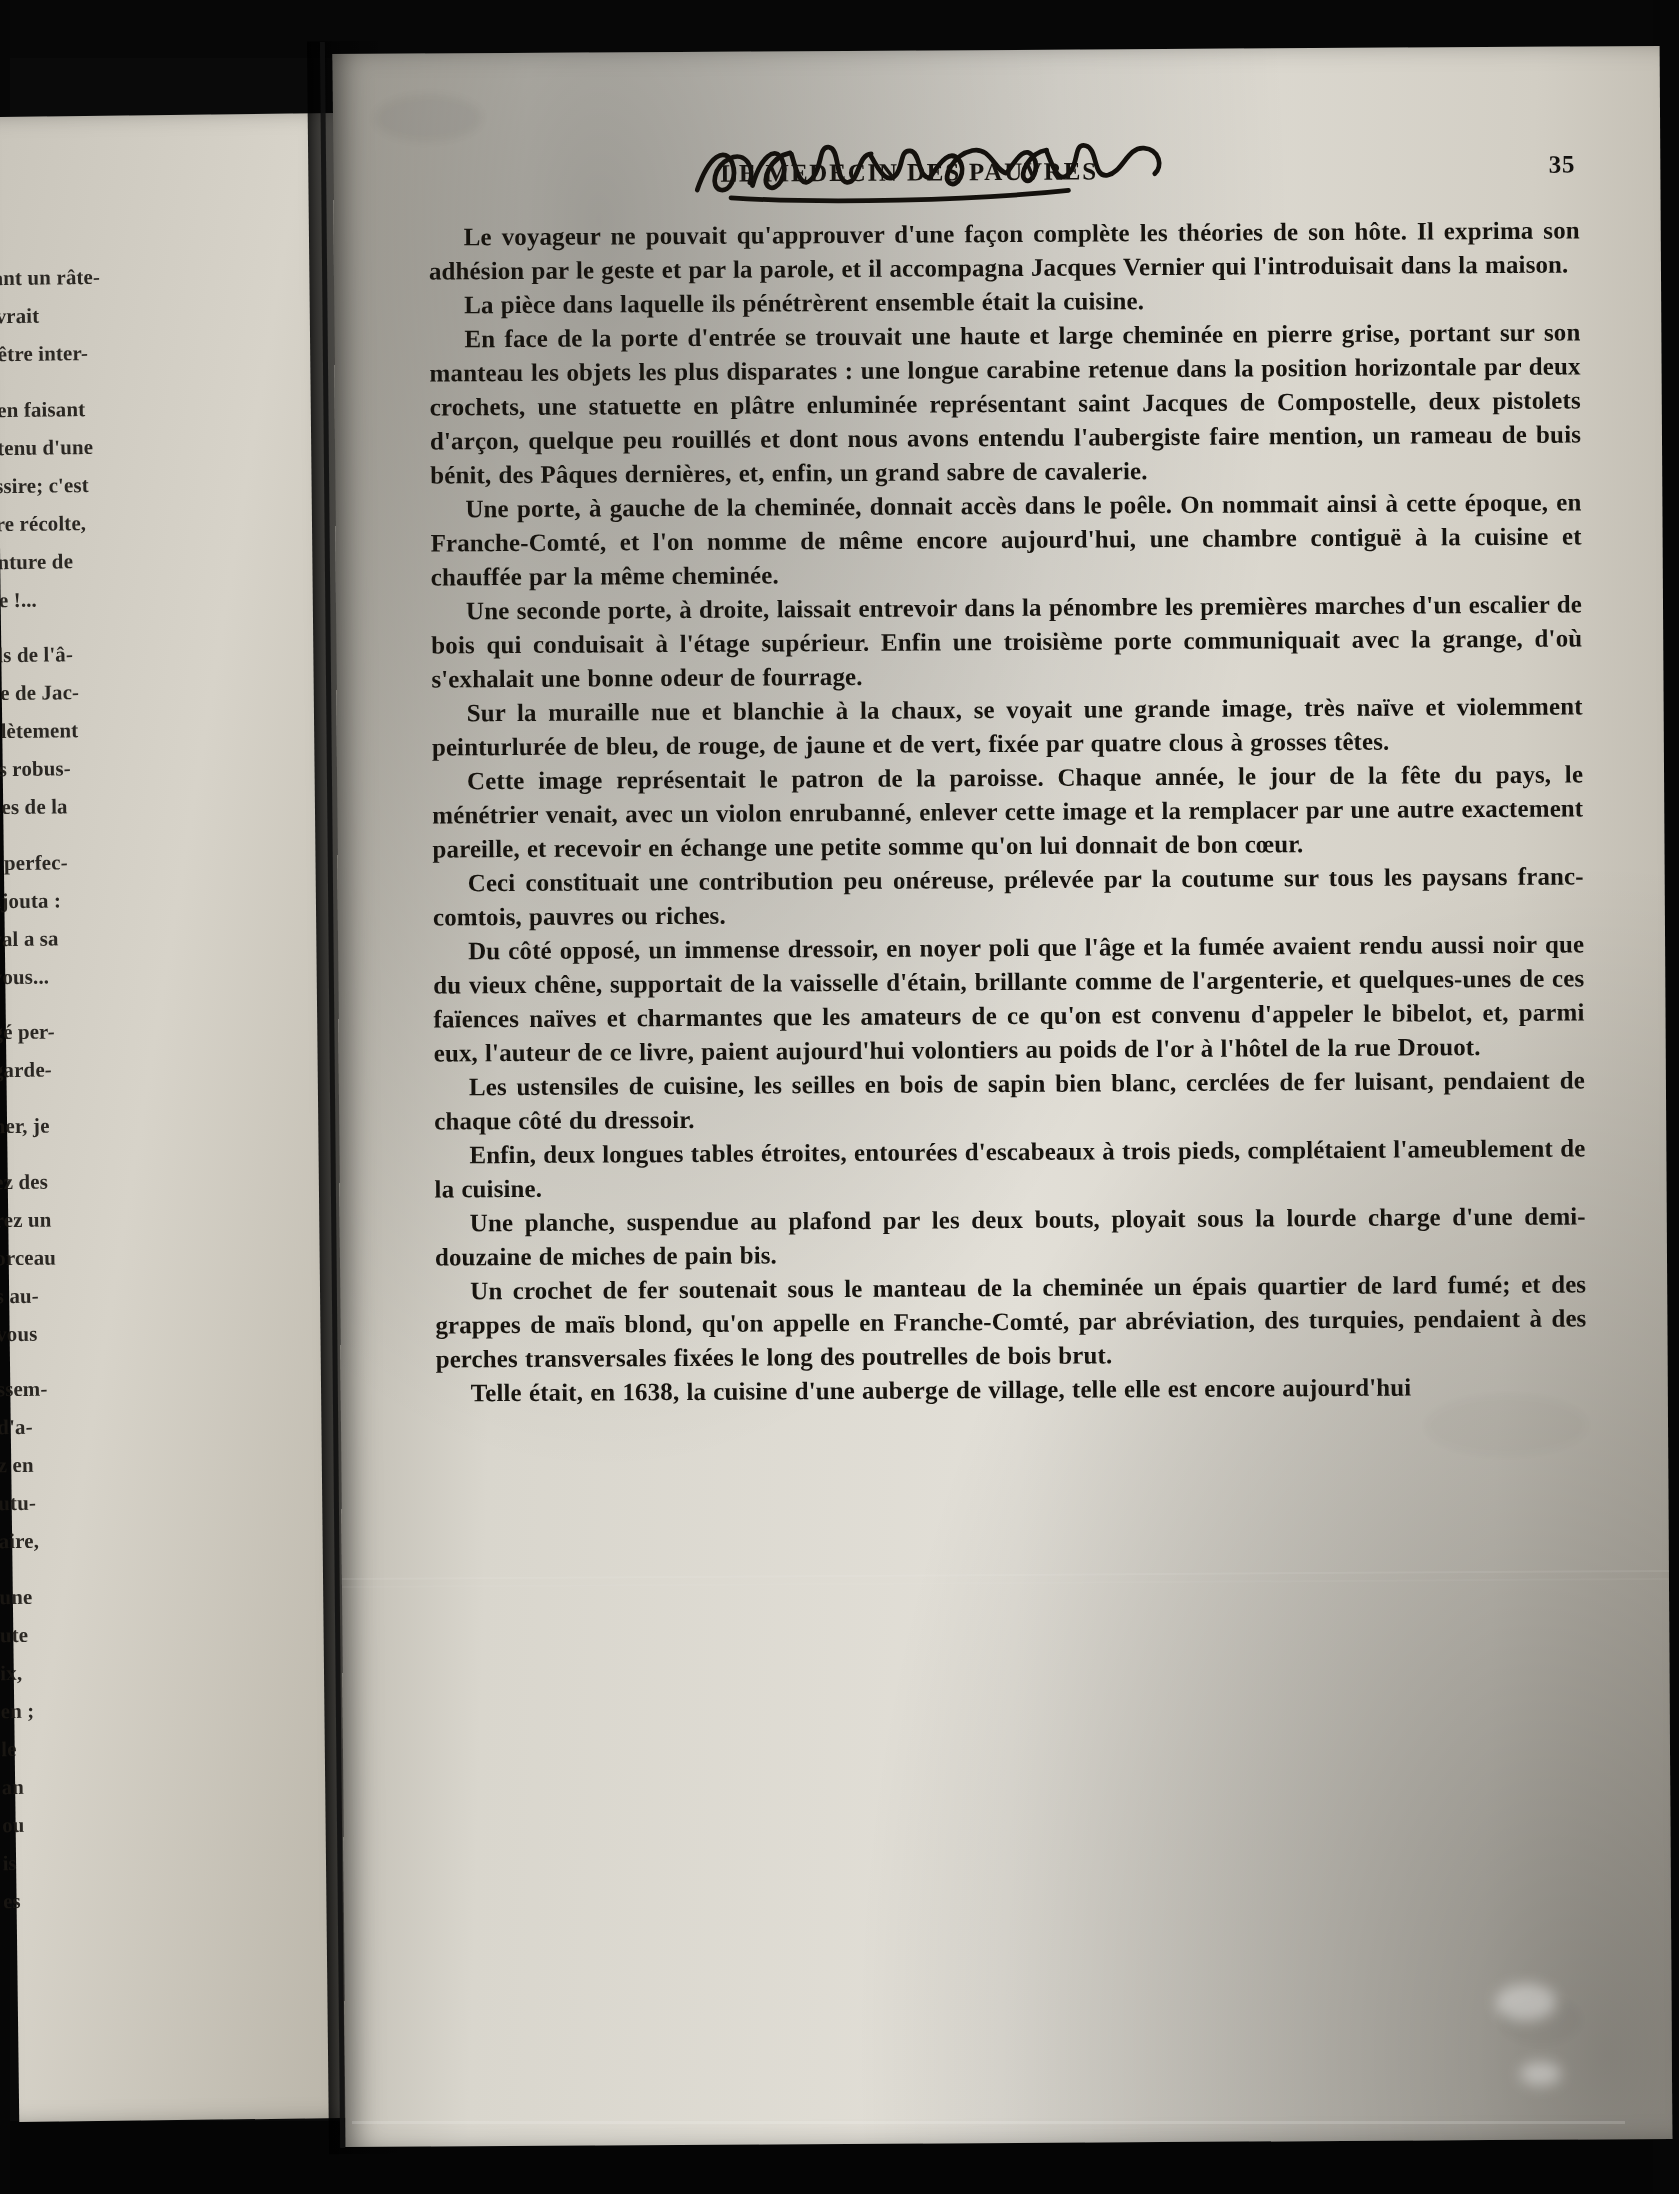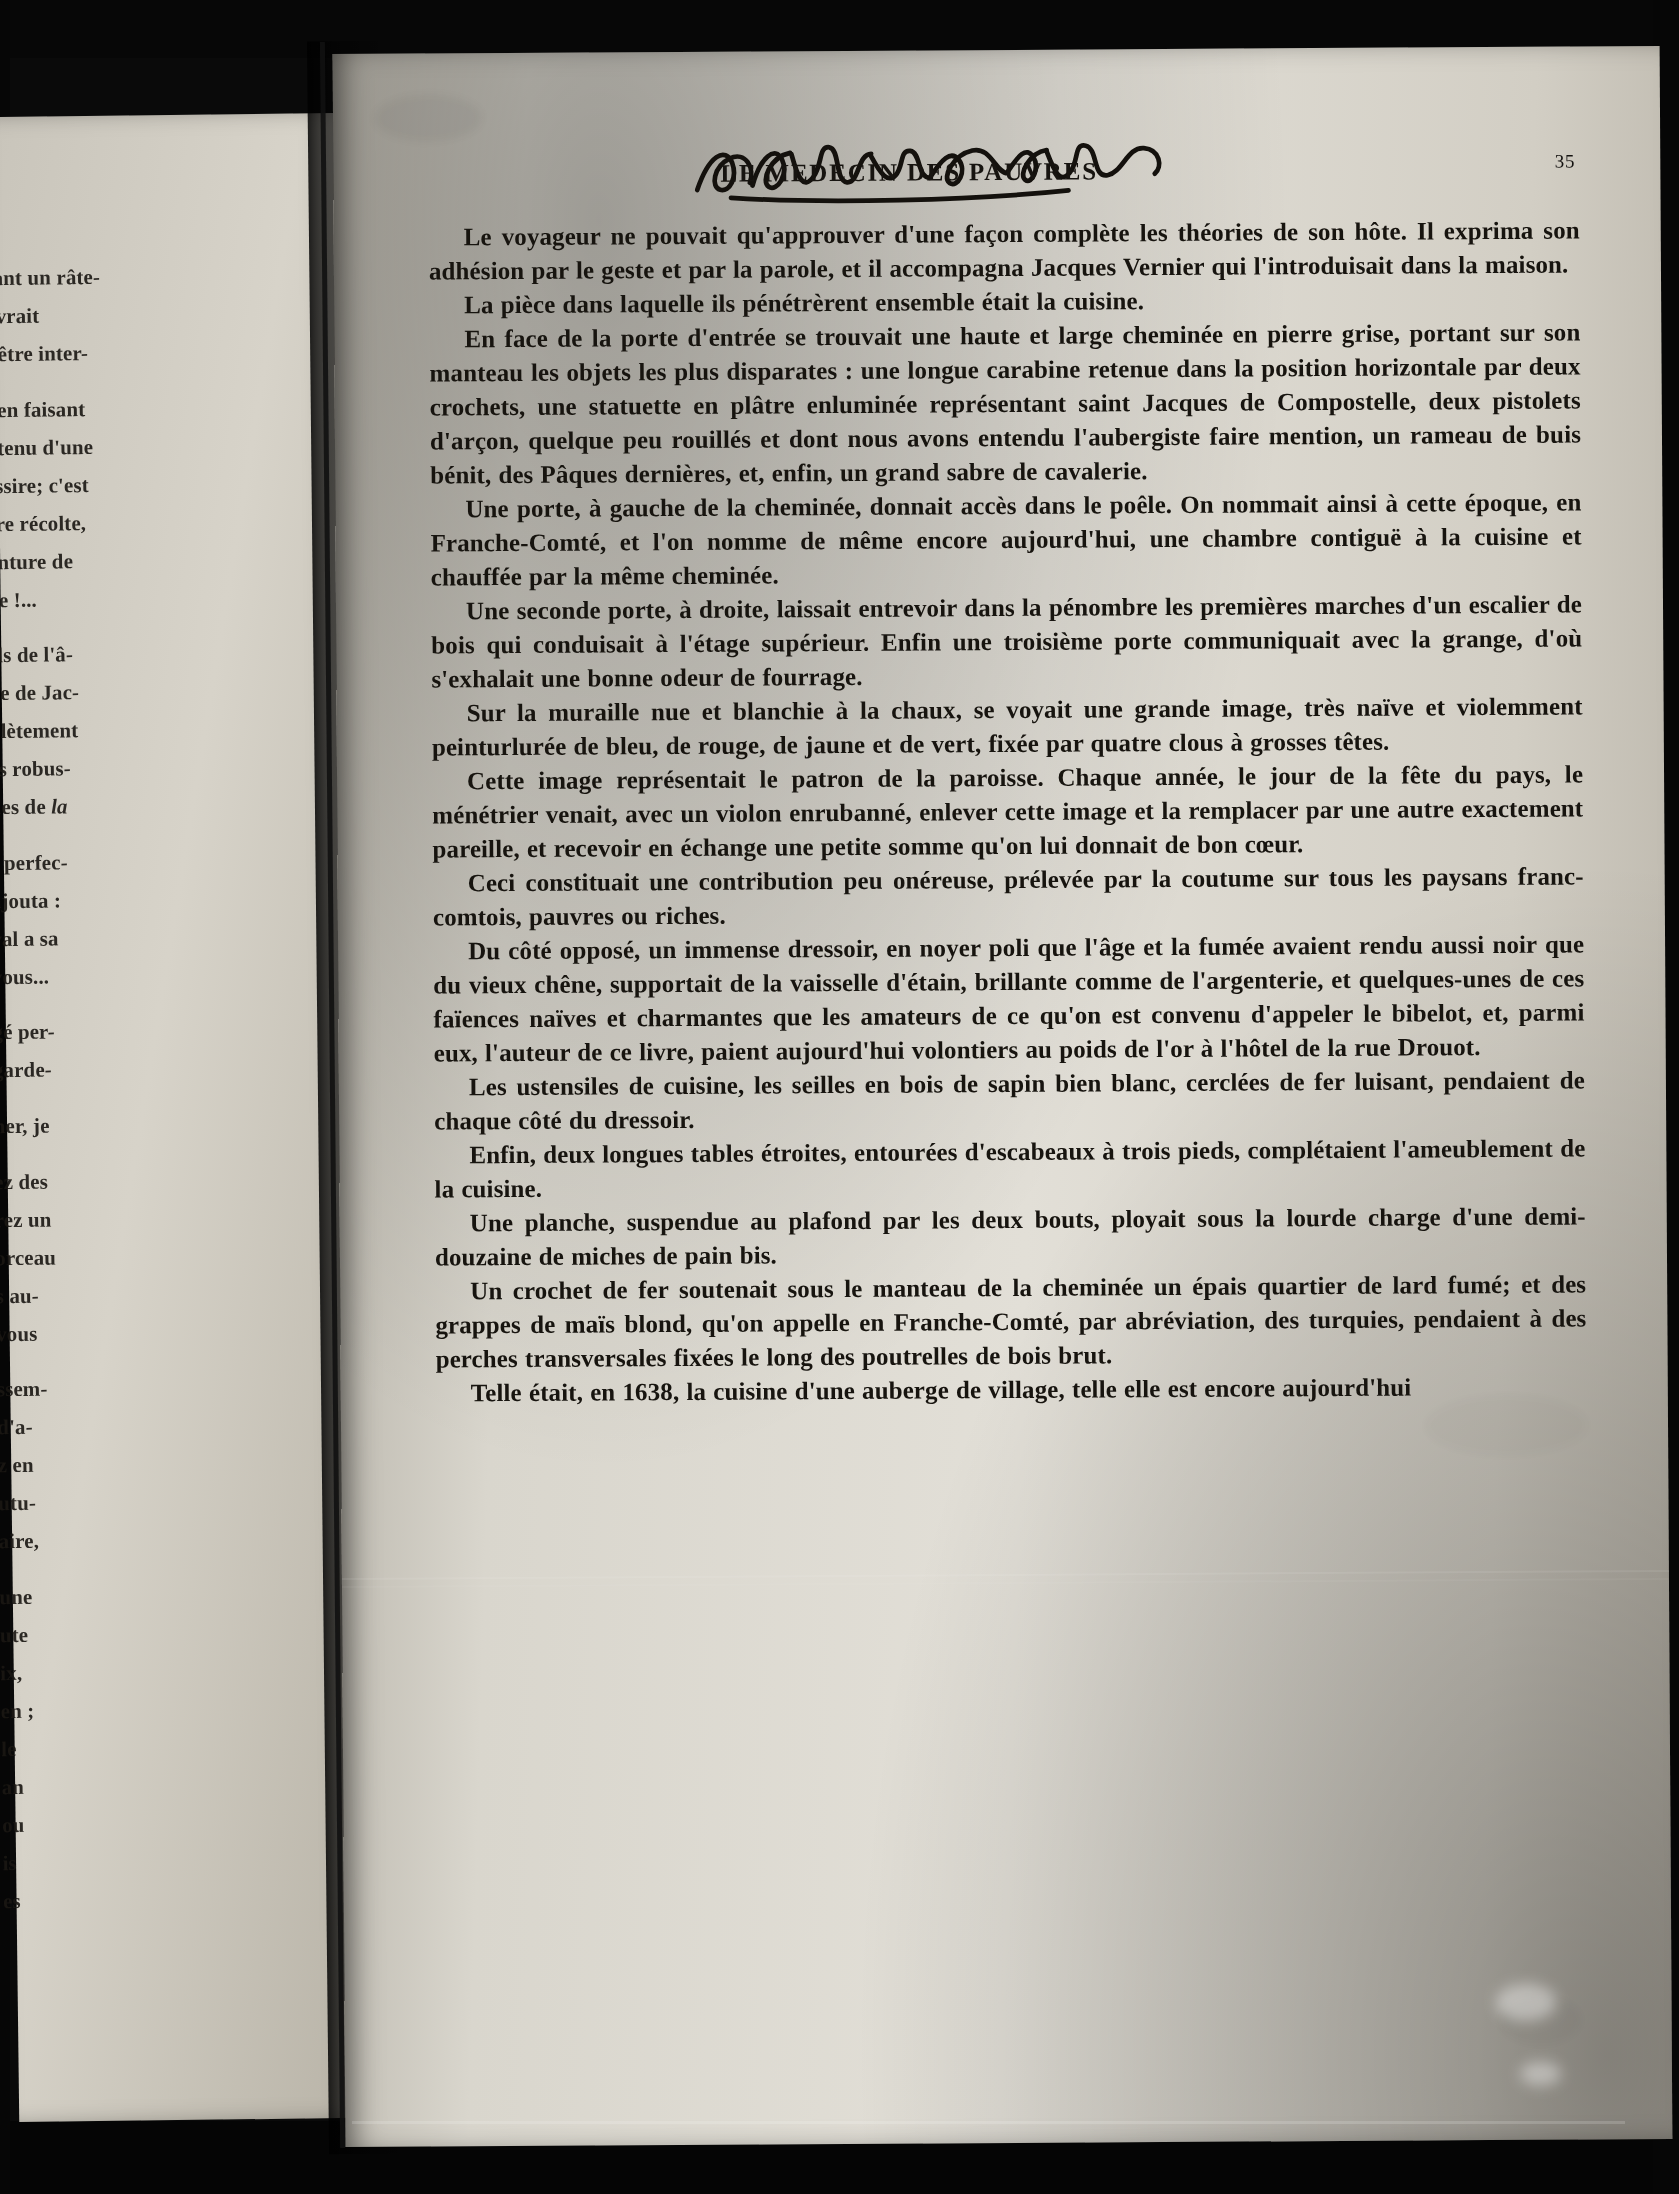--- a/index.html
+++ b/index.html
@@ -68,21 +68,21 @@
     font-size: 21px;
     line-height: 38px;
     letter-spacing: 0.1px;
     font-weight: 700;
     text-align: left;
     font-family: "Liberation Serif", serif;
     overflow: hidden;
     opacity: 0.9;
   }
   .page-left-text p { margin: 0 0 17.6px 0; }
-  .page-left-text .it { font-style: italic; }
+  .page-left-text .it { }
 
   
   .gutter {
     position: absolute;
     left: 318px;
     top: 41px;
     width: 81px;
     height: 2113px;
     background: linear-gradient(90deg, rgba(0,0,0,0.85) 0%, rgba(0,0,0,0.35) 42%, rgba(0,0,0,0.0) 100%);
     transform: rotate(-0.6deg);
@@ -165,22 +165,22 @@
     font-size: 25px;
     font-weight: 700;
     letter-spacing: 1.8px;
     color: #171410;
     font-family: "Liberation Serif", serif;
   }
   .head-folio {
     position: absolute;
     right: 4.1px;
     top: -4.1px;
-    font-size: 19px;
-    font-weight: 400;
+    font-size: 25px;
+    font-weight: 700;
     color: #141210;
     letter-spacing: 0.7px;
   }
 
   .body-text {
     font-size: 25px;
     line-height: 34px;
     color: #17140f;
     text-align: justify;
     font-weight: 700;

